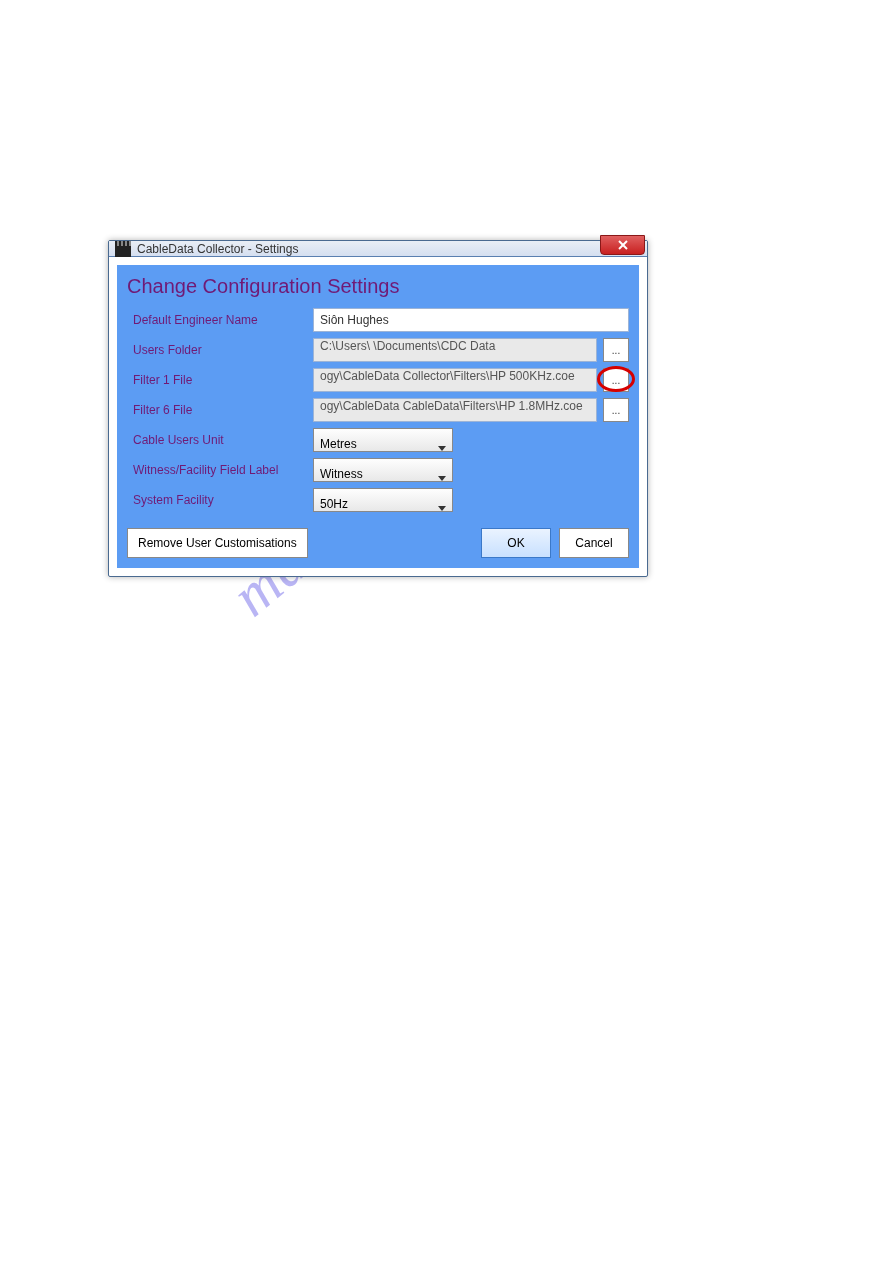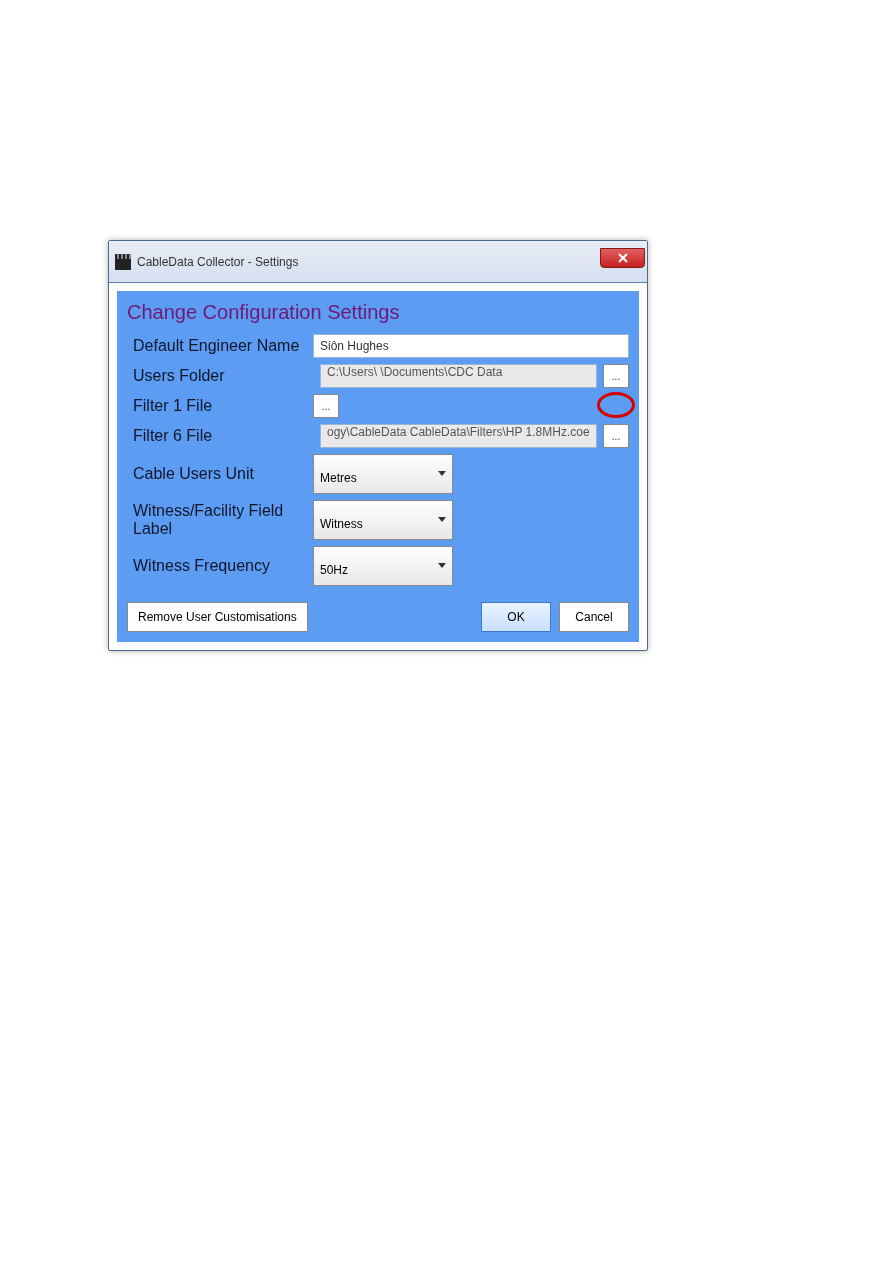--- a/index.html
+++ b/index.html
@@ -28,21 +28,21 @@
     position: absolute;
     top: 240px;
     left: 108px;
     width: 540px;
     border: 1px solid #4a6a90;
     border-radius: 2px;
     background: #fff;
     box-shadow: 0 0 6px rgba(0,0,0,0.3);
   }
   .titlebar {
-    height: 42px;
+    height: 16px;
     background: linear-gradient(#e9eef5, #d5dff0);
     display: flex;
     align-items: center;
     padding: 0 2px 0 6px;
     border-bottom: 1px solid #5a7fb0;
     position: relative;
   }
   .titlebar .appicon {
     width: 16px;
     height: 16px;
@@ -90,40 +90,39 @@
     margin: 2px 0 10px 0;
   }
   .row {
     display: flex;
     align-items: center;
     margin-bottom: 6px;
     gap: 6px;
   }
   .row label {
     width: 180px;
-    color: #0f172a;
-    font-size: 16px;
+    color: #701a75;
+    font-size: 12px;
     padding-left: 6px;
   }
   .txt {
     height: 24px;
     border: 1px solid #9db4d6;
     background: #fff;
     font-size: 12px;
     padding: 0 6px;
     color: #333;
   }
   .txt.wide { flex: 1; }
   .txt.ro {
     background: #e9e9e9;
     color: #555;
     flex: 1;
     overflow: hidden;
     white-space: nowrap;
-    margin-left: 7px;
   }
   .browse {
     width: 26px;
     height: 24px;
     background: #fff;
     border: 1px solid #888;
     display: flex;
     align-items: center;
     justify-content: center;
     font-size: 10px;
@@ -132,28 +131,28 @@
   }
   .redcircle {
     position: absolute;
     border: 3px solid #d60000;
     border-radius: 50%;
     width: 38px;
     height: 26px;
     pointer-events: none;
   }
   .sel {
-    height: 40px;
+    height: 24px;
     width: 140px;
     border: 1px solid #888;
     background: linear-gradient(#fefefe,#e8e8e8);
     font-size: 12px;
-    padding: 16px 6px;
-    display: flex;
-    align-items: flex-start;
+    padding: 0 6px;
+    display: flex;
+    align-items: flex-end;
     justify-content: space-between;
     cursor: pointer;
   }
   .sel .arrow {
     width: 0; height: 0;
     border-left: 4px solid transparent;
     border-right: 4px solid transparent;
     border-top: 5px solid #333;
   }
   .footer {
@@ -206,20 +205,21 @@
     </div>
 
     <div class="row">
       <label>Users Folder</label>
       <div class="txt ro">C:\Users\      \Documents\CDC Data</div>
       <div class="browse">...</div>
     </div>
 
     <div class="row" style="position:relative;">
       <label>Filter 1 File</label>
+      <div class="txt ro">ogy\CableData Collector\Filters\HP 500KHz.coe</div>
       <div class="browse">...</div>
       <div class="redcircle" style="right:-6px; top:-2px;"></div>
     </div>
 
     <div class="row">
       <label>Filter 6 File</label>
       <div class="txt ro">ogy\CableData CableData\Filters\HP 1.8MHz.coe</div>
       <div class="browse">...</div>
     </div>
 
@@ -233,21 +233,21 @@
 
     <div class="row">
       <label>Witness/Facility Field Label</label>
       <div class="sel">
         <span>Witness</span>
         <span class="arrow"></span>
       </div>
     </div>
 
     <div class="row">
-      <label>Witness Frequency</label>
+      <label>System Facility</label>
       <div class="sel">
         <span>50Hz</span>
         <span class="arrow"></span>
       </div>
     </div>
 
     <div class="footer">
       <div class="btn">Remove User Customisations</div>
       <div class="spacer"></div>
       <div class="btn ok">OK</div>

